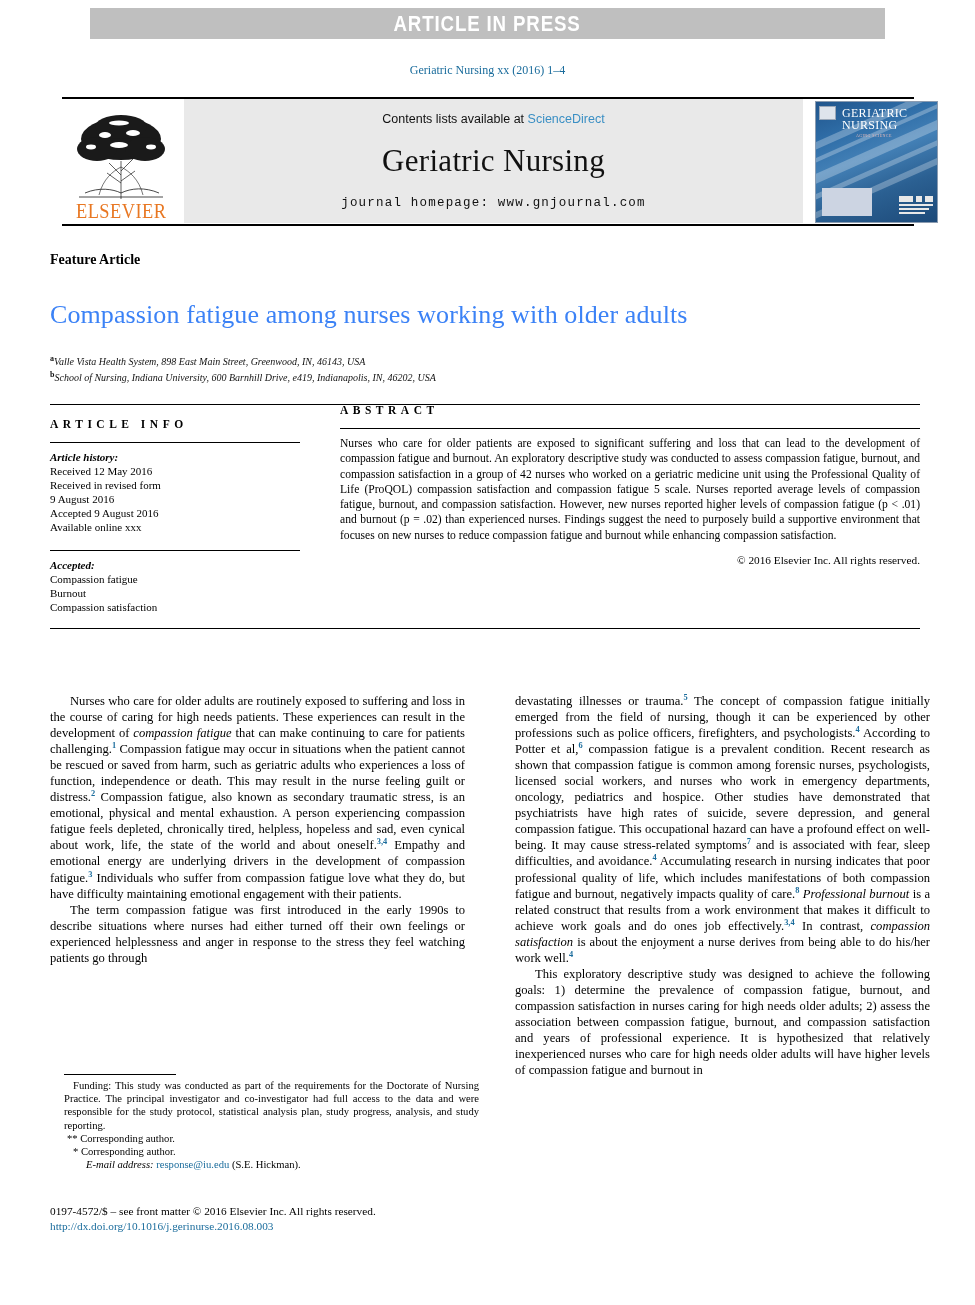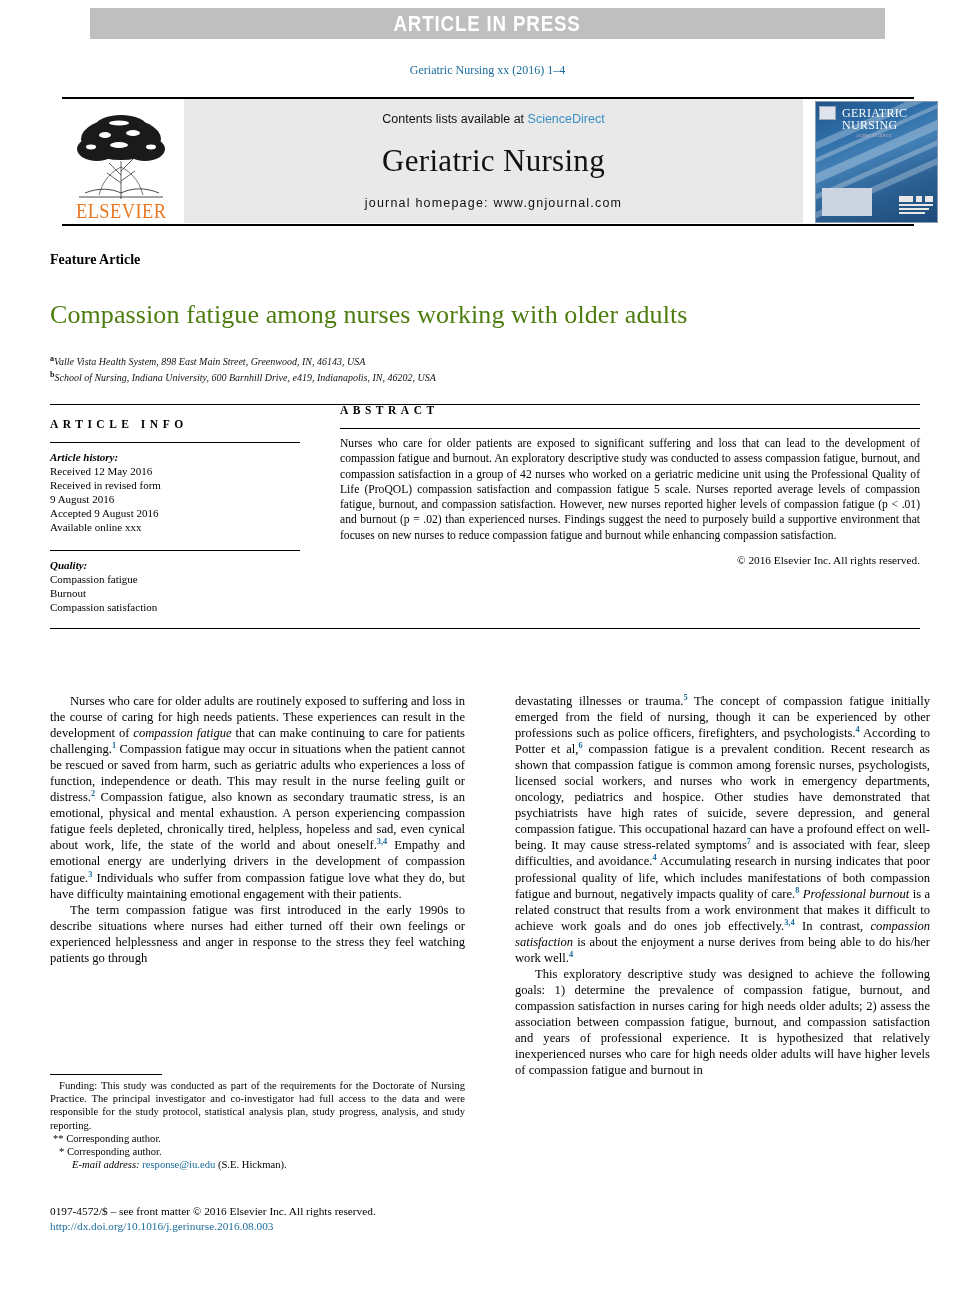--- a/index.html
+++ b/index.html
@@ -116,21 +116,21 @@
   .contents-line .sd {
     color: #3a8fc4;
   }
   .journal-name {
     font-family: "Liberation Serif", serif;
     font-size: 31px;
     color: #111;
     letter-spacing: 0.3px;
   }
   .homepage-line {
-    font-family: Liberation Sans, sans-serif;
+    font-family: Liberation Mono, monospace;
     font-size: 12.5px;
     color: #111;
     letter-spacing: 1.2px;
   }
   .cover-thumb {
     width: 105px;
     flex: 0 0 105px;
     margin-left: 6px;
     position: relative;
   }
@@ -216,21 +216,21 @@
     color: #000;
   }
   .article-title {
     position: absolute;
     left: 50px;
     top: 283px;
     width: 870px;
     font-family: "Liberation Serif", serif;
     font-size: 26px;
     font-weight: normal;
-    color: #4d7c0f;
+    color: #3b82f6;
     letter-spacing: 0.1px;
   }
   .authors {
     position: absolute;
     left: 50px;
     top: 324px;
     width: 880px;
     font-family: "Liberation Serif", serif;
     font-size: 16px;
     color: #111;
@@ -353,21 +353,21 @@
     color: #1a6c9c;
     font-size: 8.4px;
     font-weight: bold;
     vertical-align: super;
     line-height: 0;
   }
 
   
   .footnotes {
     position: absolute;
-    left: 50px;
+    left: 64px;
     top: 1074px;
     width: 415px;
   }
   .fn-rule {
     border-top: 1px solid #000;
     width: 112px;
     margin-bottom: 4px;
   }
   .fn-text {
     font-family: "Liberation Serif", serif;
@@ -493,21 +493,21 @@
       <div class="hist-block">
         <div class="hist-label">Article history:</div>
         <div class="hist-line">Received 12 May 2016</div>
         <div class="hist-line">Received in revised form</div>
         <div class="hist-line">9 August 2016</div>
         <div class="hist-line">Accepted 9 August 2016</div>
         <div class="hist-line">Available online xxx</div>
       </div>
       <div class="hr-thin"></div>
       <div class="kw-block">
-        <div class="kw-label">Quality:</div>
+        <div class="kw-label">Accepted:</div>
         <div class="kw-line">Compassion fatigue</div>
         <div class="kw-line">Burnout</div>
         <div class="kw-line">Compassion satisfaction</div>
       </div>
     </div>
 
     <div class="col-gap"></div>
 
     <div class="col-abstract">
       <div class="sec-head">ABSTRACT</div>

